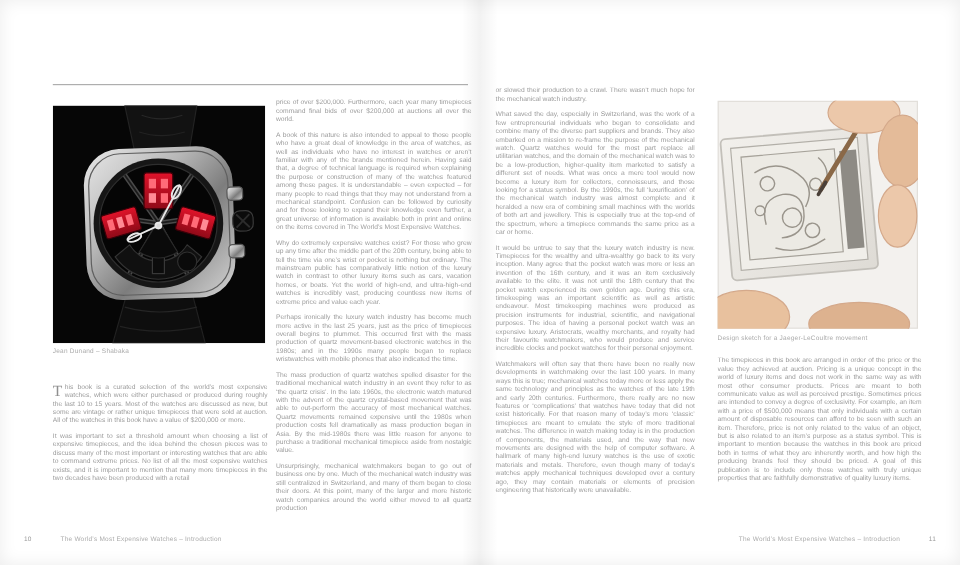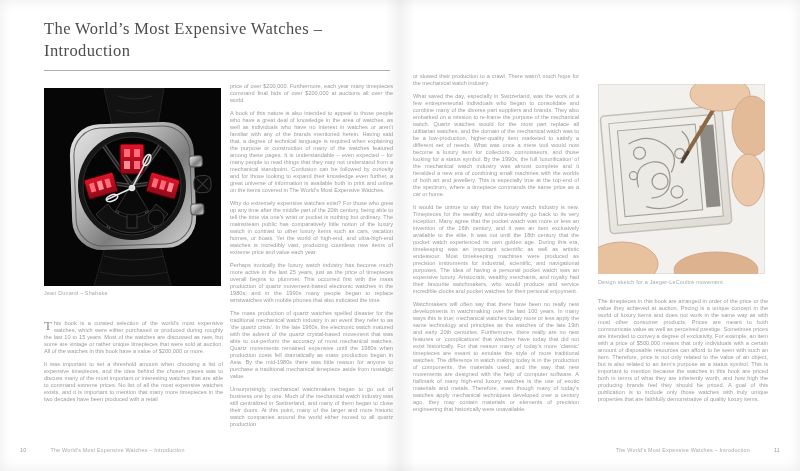--- a/index.html
+++ b/index.html
@@ -50,21 +50,20 @@
   .footer-left .footer-text{margin-left:24px;}
   .footer-right{right:20px;}
   .footer-right .footer-text{margin-right:24px;}
   .page-num{color:#9a9a9a;}
 </style>
 </head>
 <body>
 
 <div class="spread">
 
-  <h1 class="page-title"><span>The World’s Most Expensive Watches –</span><br><span>Introduction</span></h1>
   <div class="title-rule"></div>
 
   <svg class="photo photo-watch" viewBox="0 0 177 198" preserveAspectRatio="none">
     <defs>
       <linearGradient id="steel" x1="0" y1="0" x2="1" y2="1">
         <stop offset="0" stop-color="#e8e8e8"></stop>
           <stop offset="0.35" stop-color="#b8b8b8"></stop>
         <stop offset="0.6" stop-color="#7d7d7d"></stop>
           <stop offset="1" stop-color="#d6d6d6"></stop>
       </linearGradient>

